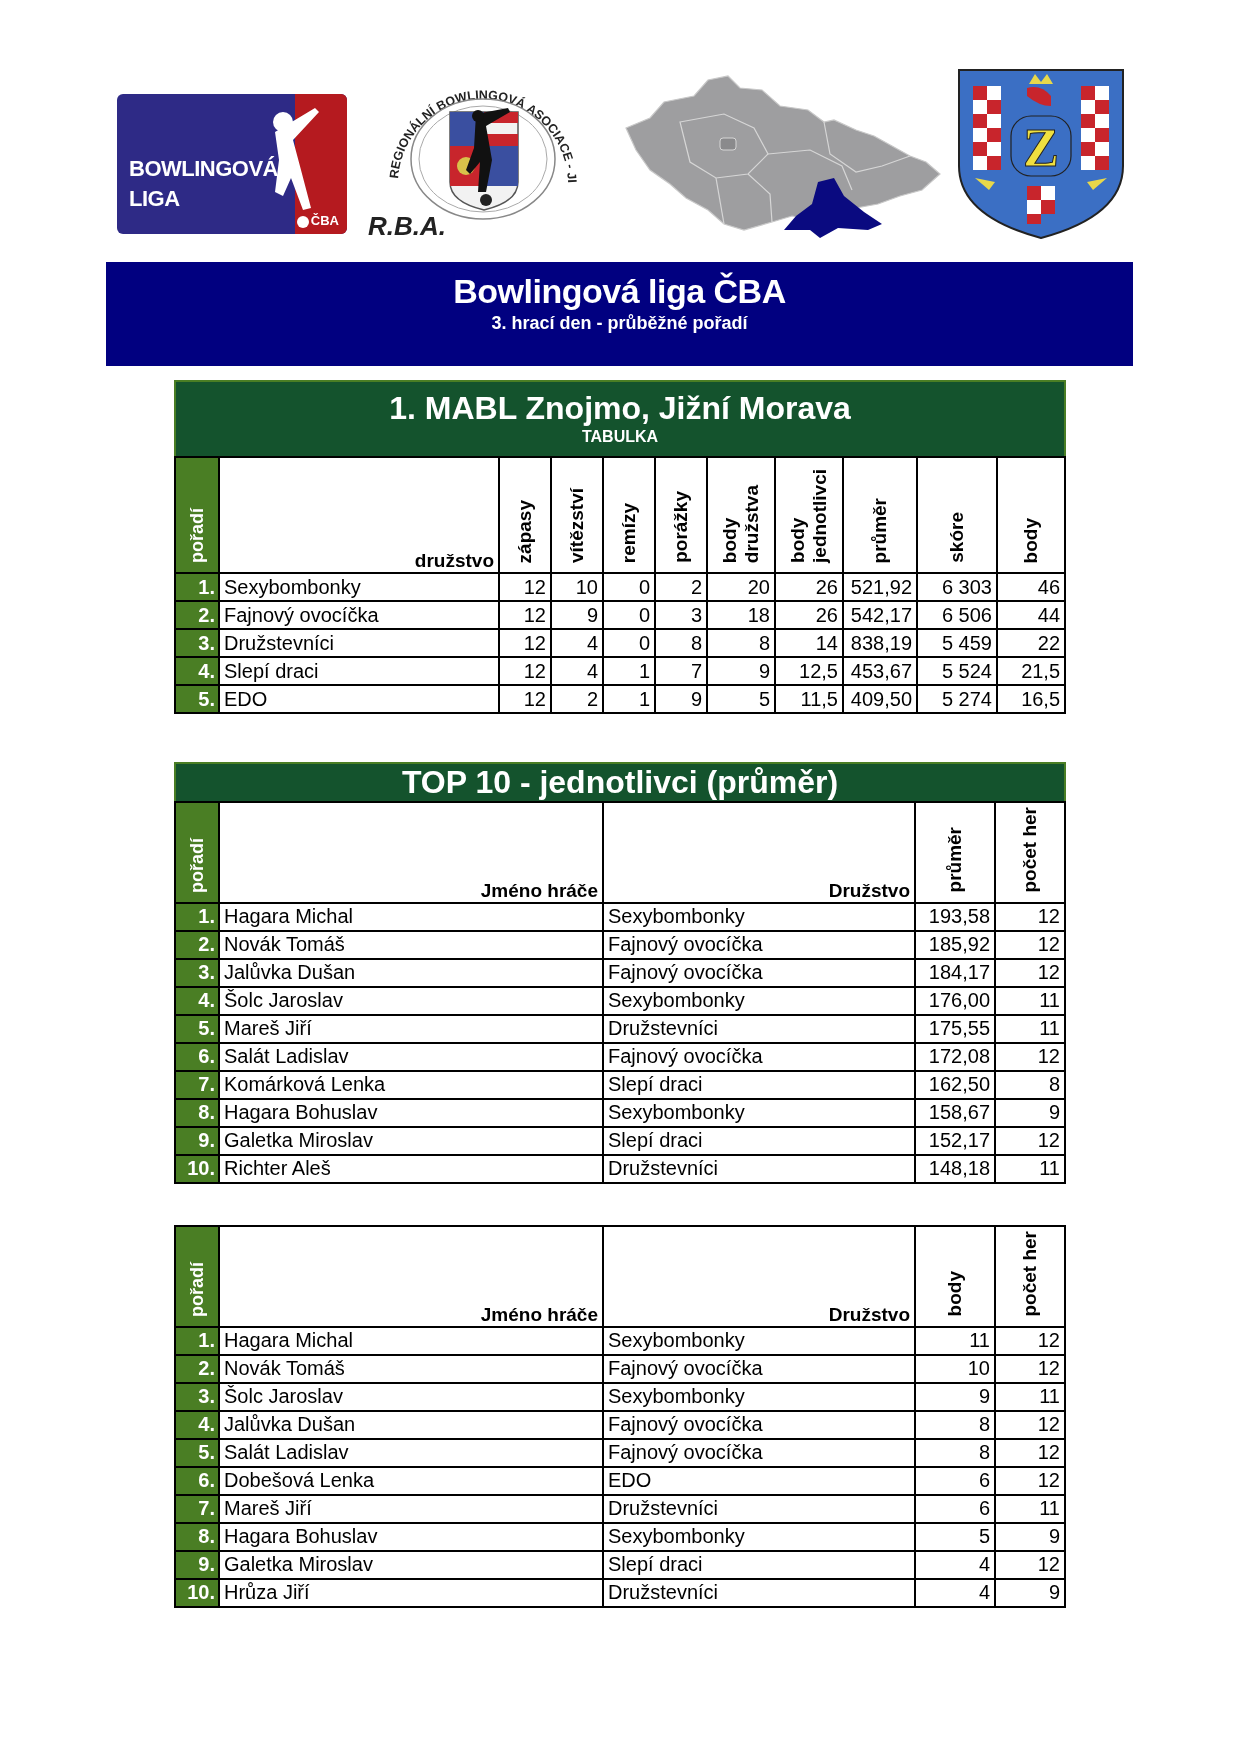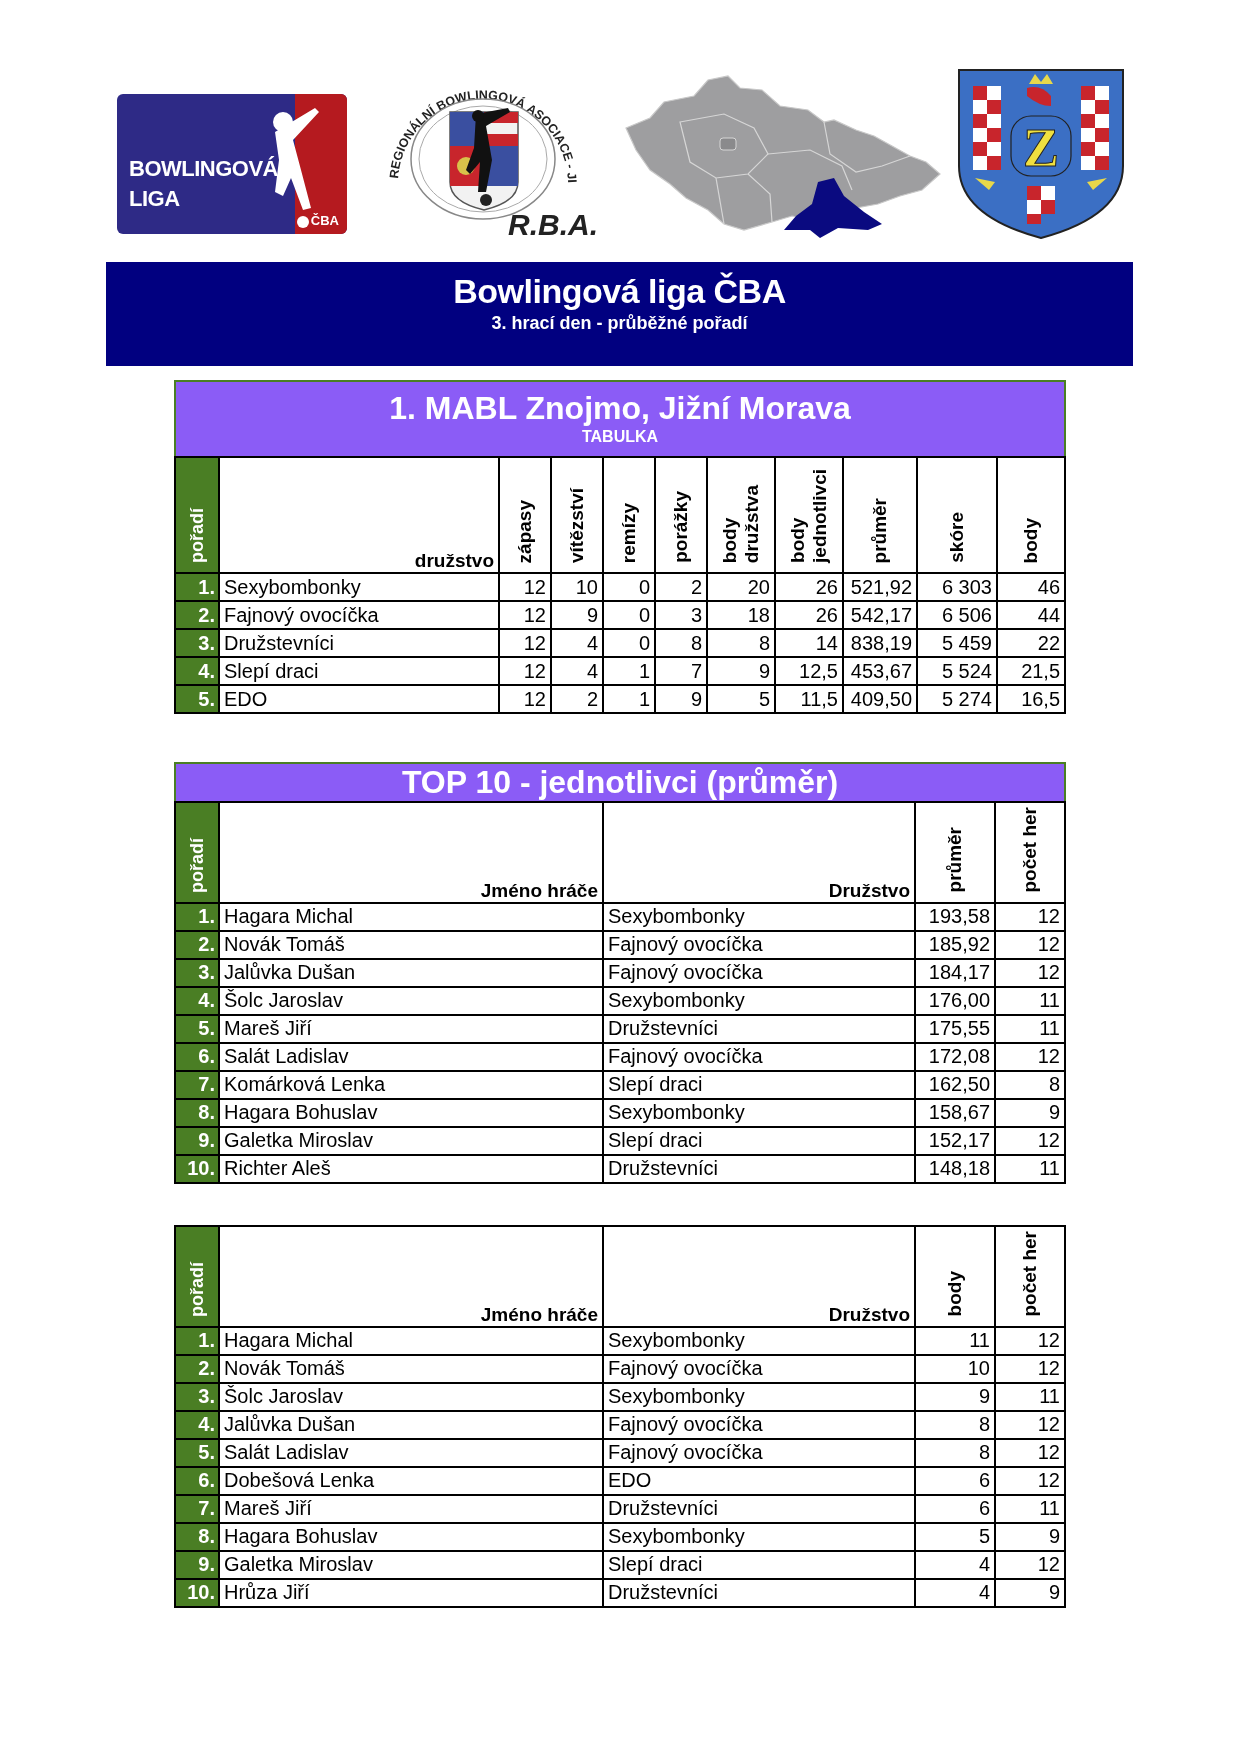--- a/index.html
+++ b/index.html
@@ -9,34 +9,34 @@
   .logos { position:absolute; top:56px; left:0; width:1239px; height:160px; }
   .logo { position:absolute; }
   .logo-bl { left:117px; top:22px; width:230px; height:140px; border-radius:6px; overflow:hidden; background:#2e2a86;margin-top:16px; }
   .logo-bl .red { position:absolute; right:0; top:0; width:52px; height:100%; background:#b51a1f; }
   .logo-bl .txt { position:absolute; left:12px; top:60px; color:#fff; font-weight:bold; font-size:22px; line-height:30px; letter-spacing:-0.5px; }
   .logo-bl .cba { position:absolute; right:8px; bottom:6px; color:#fff; font-weight:bold; font-size:13px; }
   .logo-bl .ball { display:inline-block; width:12px; height:12px; border-radius:50%; background:#fff; vertical-align:middle; margin-right:2px; }
   .logo-bl svg { position:absolute; right:14px; top:6px; }
 
   .logo-rba { left:368px; top:8px; width:230px; height:180px; }
-  .logo-rba .label { position:absolute; left:0; right:0; bottom:2px; text-align:right; font-weight:bold; font-size:30px; font-style:italic; color:#222; }
+  .logo-rba .label { position:absolute; left:0; right:0; bottom:2px; text-align:left; font-weight:bold; font-size:26px; font-style:italic; color:#222; }
 
   .logo-map { left:620px; top:10px; width:330px; height:180px; }
   .logo-crest { left:955px; top:10px; width:172px; height:175px; }
 
   
   .banner { position:absolute; left:106px; top:262px; width:1027px; height:104px; background:#010080; color:#fff; text-align:center; }
   .banner h1 { margin:0; padding-top:10px; font-size:34px; font-weight:bold; letter-spacing:-0.5px; }
   .banner .sub { font-size:18px; font-weight:bold; margin-top:2px; }
 
   
   .tbl { position:absolute; left:174px; width:890px; border-collapse:collapse; table-layout:fixed; }
   .tbl td, .tbl th { border:2px solid #000; padding:0 4px; font-size:20px; height:26px; }
-  .tbl .green-head { background:#8b5cf6; color:#fff; text-align:center; font-weight:bold; border-color:#4a7e24; border-bottom:2px solid #000; }
+  .tbl .green-head { background:#14532d; color:#fff; text-align:center; font-weight:bold; border-color:#4a7e24; border-bottom:2px solid #000; }
   .tbl .rank-head { background:#4a7e24; color:#fff; font-weight:bold; font-size:18px; position:relative; padding:0; }
   .tbl .rank { background:#4a7e24; color:#fff; font-weight:bold; text-align:right; padding-right:3px; font-size:20px; }
   .tbl th { font-weight:bold; font-size:19px; vertical-align:bottom; }
   .rot { writing-mode:vertical-rl; transform:rotate(180deg); white-space:nowrap; display:inline-block; text-align:left; line-height:22px; padding:4px 0; }
   .num { text-align:right; }
   .ctr { text-align:right; }
 
   #t1 { top:380px; }
   #t1 .green-head .t { font-size:32px; line-height:40px; padding-top:6px; }
   #t1 .green-head .s { font-size:16px; padding-bottom:10px; }

